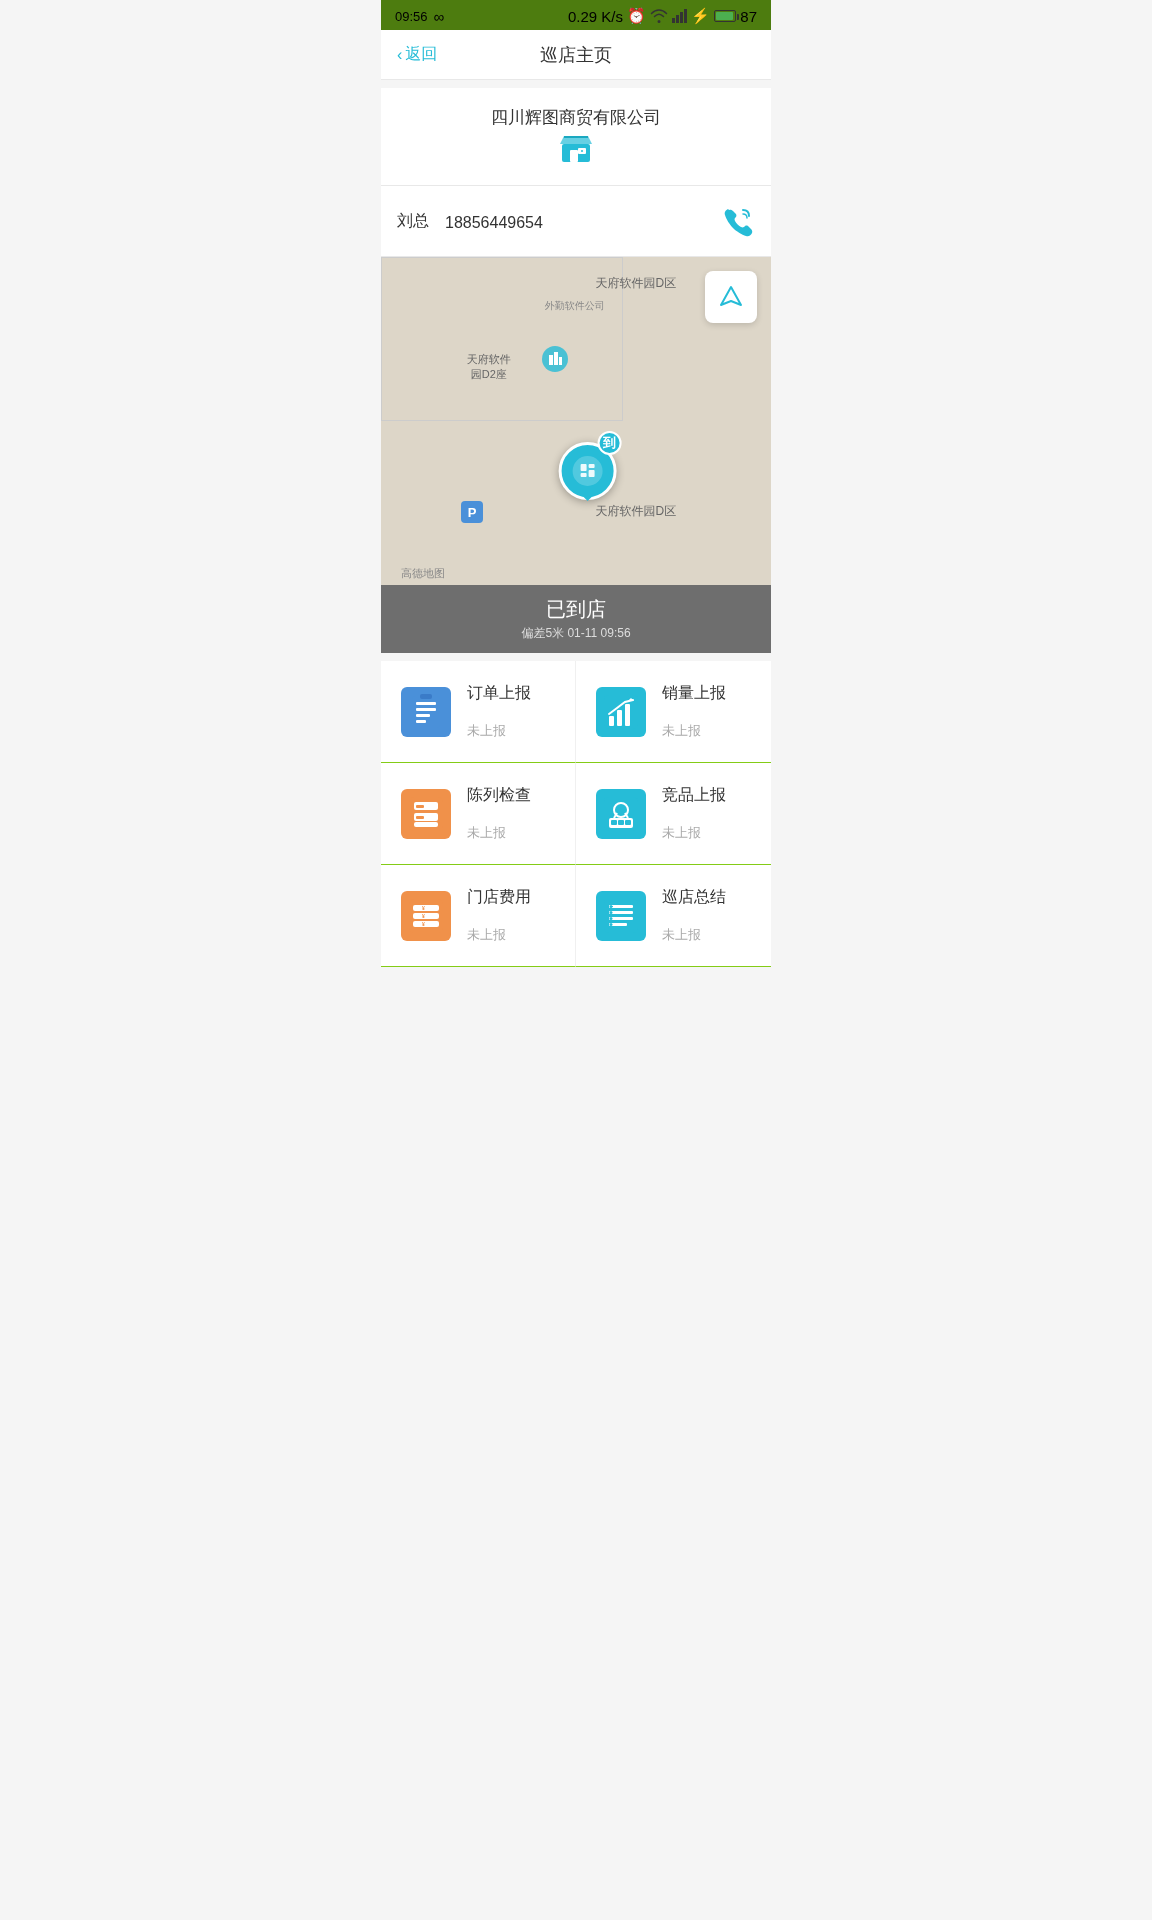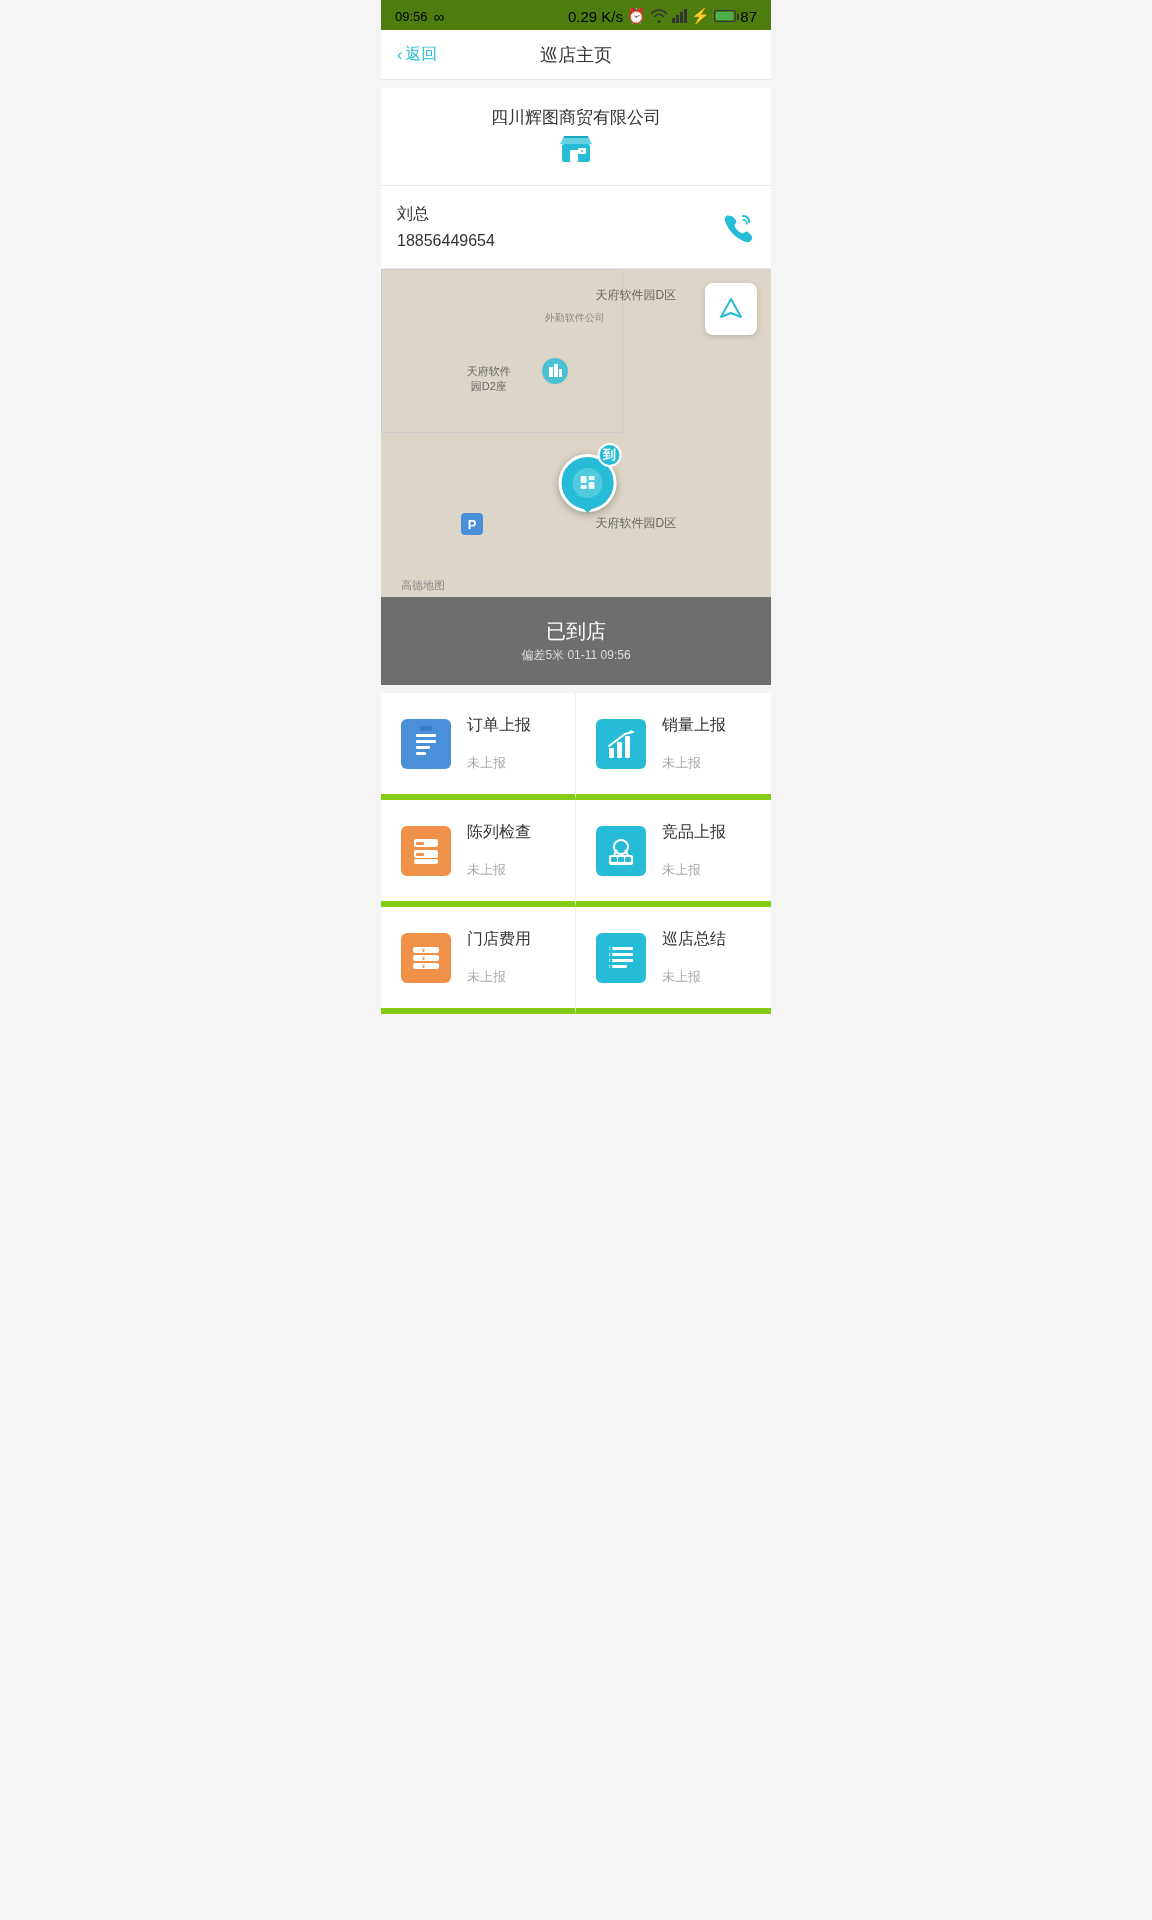--- a/index.html
+++ b/index.html
@@ -93,25 +93,24 @@
     .contact-section {
       background: #fff;
       padding: 18px 16px;
       border-bottom: 1px solid #e8e8e8;
       display: flex;
       align-items: center;
       justify-content: space-between;
     }
     .contact-info {
       display: flex;
-      align-items: flex-start;
-      gap: 7px;
+      align-items: flex-end;
+      gap: 16px;
       font-size: 16px;
       color: #333;
-      flex-direction: column;
     }
     .phone-icon {
       color: #26bcd7;
       font-size: 28px;
     }
 
     
     .map-container {
       position: relative;
       height: 328px;
@@ -202,21 +201,21 @@
     }
     .gaode-watermark {
       position: absolute;
       bottom: 4px; left: 20px;
       font-size: 11px; color: #888;
     }
 
     
     .action-row {
       display: flex;
-      height: 88px;
+      height: 68px;
     }
     .arrived-btn {
       flex: 1;
       background: rgba(80,80,80,0.82);
       display: flex;
       flex-direction: column;
       align-items: center;
       justify-content: center;
       cursor: pointer;
     }
@@ -248,21 +247,21 @@
     .menu-grid {
       background: #fff;
       display: grid;
       grid-template-columns: 1fr 1fr;
       margin-top: 8px;
     }
     .menu-item {
       display: flex;
       align-items: center;
       padding: 22px 20px;
-      border-bottom: 6px solid #84cc16;
+      border-bottom: 1px solid #84cc16;
       cursor: pointer;
       gap: 16px;
     }
     .menu-item:nth-child(odd) {
       border-right: 1px solid #f0f0f0;
     }
     .menu-icon {
       width: 50px; height: 50px;
       flex-shrink: 0;
       display: flex; align-items: center; justify-content: center;

